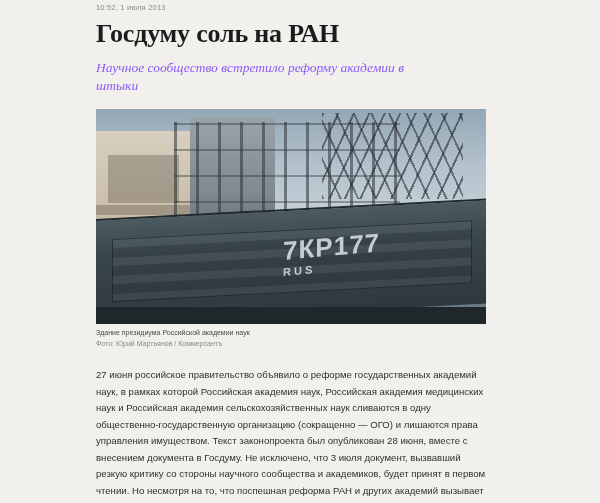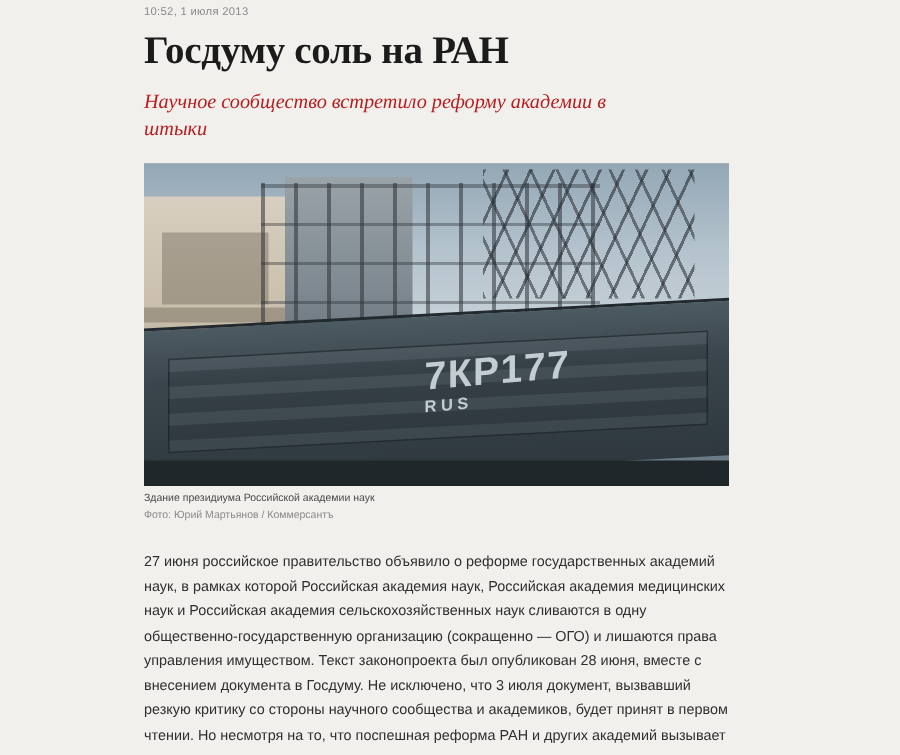--- a/index.html
+++ b/index.html
@@ -41,21 +41,21 @@
     color: #1b1b1b;
     line-height: 1.1;
     margin: 0 0 10px 0;
     letter-spacing: -0.2px;
   }
   .subhead {
     font-family: "Liberation Serif", serif;
     font-style: italic;
     font-size: 13.5px;
     line-height: 1.35;
-    color: #b91c1c;
+    color: #8b5cf6;
     margin: 0 0 14px 0;
     width: 335px;
   }
   .figure {
     margin: 0 0 6px 0;
     width: 390px;
   }
   .photo {
     position: relative;
     width: 390px;

